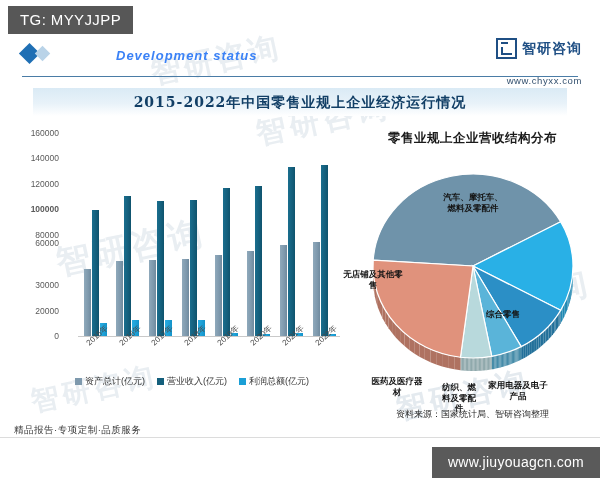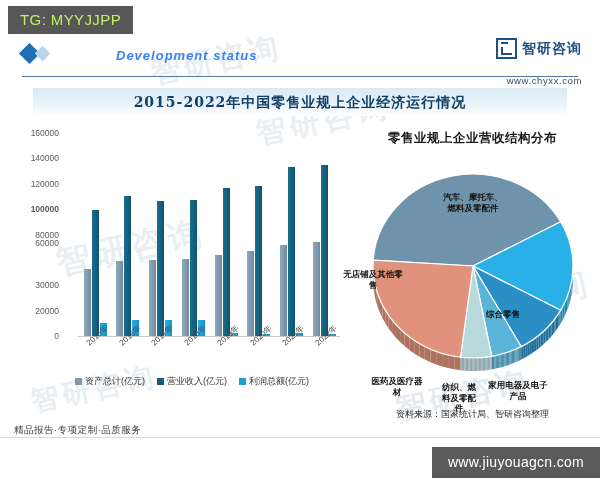--- a/index.html
+++ b/index.html
@@ -12,21 +12,21 @@
   .wm{position:absolute;color:#e9eef2;font-weight:700;pointer-events:none;user-select:none;
       font-family:"Liberation Serif","DejaVu Serif",serif;}
   .wm1{left:150px;top:40px;font-size:30px;transform:rotate(-12deg);letter-spacing:3px;}
   .wm2{left:55px;top:225px;font-size:34px;transform:rotate(-12deg);letter-spacing:4px;}
   .wm3{left:255px;top:100px;font-size:30px;transform:rotate(-12deg);letter-spacing:4px;}
   .wm4{left:440px;top:275px;font-size:34px;transform:rotate(-12deg);letter-spacing:4px;}
   .wm5{left:395px;top:375px;font-size:30px;transform:rotate(-12deg);letter-spacing:4px;color:#e4eaef;}
   .wm6{left:30px;top:370px;font-size:28px;transform:rotate(-12deg);letter-spacing:4px;}
 
   
-  .tg-tag{position:absolute;left:8px;top:6px;background:#575757;color:#bef264;
+  .tg-tag{position:absolute;left:8px;top:6px;background:#575757;color:#ffffff;
           font-size:15px;padding:5px 12px 6px 12px;z-index:40;letter-spacing:.4px;}
 
   
   .hdr{position:absolute;left:0;top:36px;width:600px;height:44px;z-index:20;}
   .hdr-diamond{position:absolute;left:22px;top:10px;width:15px;height:15px;
                background:#1f6fb4;transform:rotate(45deg);}
   .hdr-diamond2{position:absolute;left:37px;top:12px;width:11px;height:11px;
                background:#b9d3e8;transform:rotate(45deg);}
   .hdr-title{position:absolute;left:58px;top:4px;font-size:22px;color:#1b4a76;
              font-family:"DejaVu Serif","Liberation Serif",serif;font-weight:700;letter-spacing:2px;}

